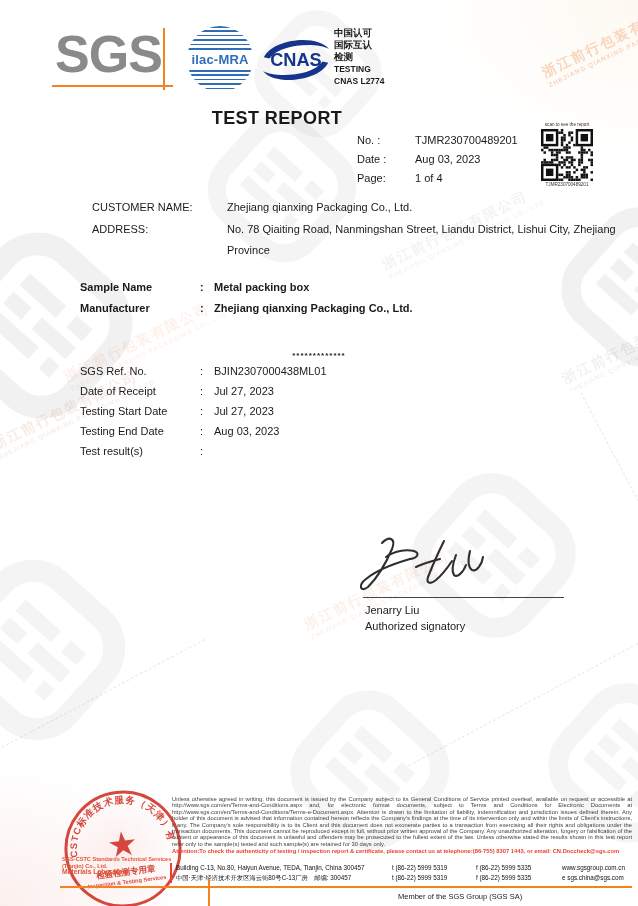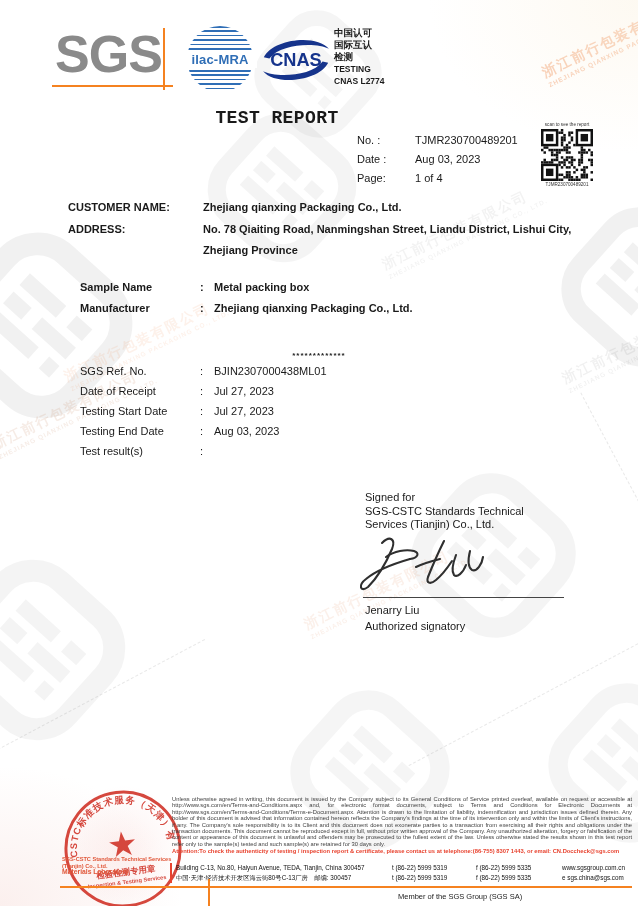--- a/index.html
+++ b/index.html
@@ -22,21 +22,21 @@
   .ilac{left:187px; top:26px; width:66px; height:66px; border-radius:50%;
     background:repeating-linear-gradient(180deg, var(--ilac-blue) 0 1.6px, #fff 1.6px 4.4px);}
   .ilac-band{position:absolute; left:-4px; right:-4px; top:25px; height:17px; background:#fff; display:flex; align-items:center; justify-content:center;}
   .ilac-band span{font-size:13px; font-weight:bold; color:var(--ilac-blue); letter-spacing:0.2px;}
   .cnas{left:261px; top:34px; width:70px; height:52px;}
   .accred{left:334px; top:27px; line-height:12px;}
   .accred .cn{font-size:9.5px; font-weight:bold;}
   .accred .en{font-size:8.5px; font-weight:bold;}
 
   
-  .title{left:0; top:108px; width:554px; text-align:center; font-size:18px; font-weight:bold; letter-spacing:0.4px;font-family:Liberation Mono, monospace;}
+  .title{left:0; top:108px; width:554px; text-align:center; font-size:18px; font-weight:bold; letter-spacing:0.4px;}
   .meta{left:357px; top:134px; font-size:11px; font-weight:normal;}
   .meta .mrow{display:grid; grid-template-columns:58px auto; margin-bottom:7px;}
 
   .qr-wrap{left:538px; top:122px; width:58px; text-align:center;}
   .qr-lbl{font-size:4.6px; color:#333; line-height:6px;}
   #qr-svg{display:block; margin:1px auto; background:#fff;}
 
   
   .kv{font-size:11px; line-height:21px;}
   .kv .krow{display:grid; grid-template-columns:135px 402px; margin-bottom:1px;}
@@ -353,21 +353,21 @@
         <rect x="34.66666666666667" y="0" width="17.333333333333336" height="17.333333333333336" fill="#111"></rect>
         <rect x="37.142857142857146" y="2.4761904761904763" width="12.380952380952381" height="12.380952380952381" fill="#fff"></rect>
         <rect x="39.61904761904762" y="4.9523809523809526" width="7.428571428571429" height="7.428571428571429" fill="#111"></rect>
         <rect x="0" y="34.66666666666667" width="17.333333333333336" height="17.333333333333336" fill="#111"></rect>
         <rect x="2.4761904761904763" y="37.142857142857146" width="12.380952380952381" height="12.380952380952381" fill="#fff"></rect>
         <rect x="4.9523809523809526" y="39.61904761904762" width="7.428571428571429" height="7.428571428571429" fill="#111"></rect>
       </svg>
     <div class="qr-lbl">TJMR230700489201</div>
   </div>
 
-  <div class="abs kv" style="left:68px; top:197px;font-weight:bold;">
+  <div class="abs kv" style="left:92px; top:197px;">
     <div class="krow">
       <span>CUSTOMER NAME:</span>
       <span>Zhejiang qianxing Packaging Co., Ltd.</span>
     </div>
     <div class="krow">
       <span>ADDRESS:</span>
       <span>No. 78 Qiaiting Road, Nanmingshan Street, Liandu District, Lishui City, Zhejiang Province</span>
     </div>
   </div>
 
@@ -406,25 +406,20 @@
       <span>Testing End Date</span>
       <span>:</span>
       <span>Aug 03, 2023</span>
     </div>
     <div class="drow">
       <span>Test result(s)</span>
       <span>:</span>
     </div>
   </div>
 
-  <div class="abs signedfor">
-    <div>Signed for</div>
-    <div>SGS-CSTC Standards Technical</div>
-    <div>Services (Tianjin) Co., Ltd.</div>
-  </div>
 
   <svg class="abs" style="left:352px; top:533px;" width="150" height="62" viewBox="0 0 150 62">
     <g fill="none" stroke="#2f2f2f" stroke-width="2.1" stroke-linecap="round">
       <path d="M30,10 C38,2 44,6 40,16 C34,30 26,44 16,54 C8,60 6,52 14,46 C26,36 44,30 58,26"></path>
       <path d="M34,24 C42,18 54,16 62,18 C68,20 66,25 58,26"></path>
       <path d="M64,34 C72,30 80,28 88,26"></path>
       <path d="M92,8 C86,20 80,34 76,44 C74,50 78,52 84,47 C90,42 96,34 100,28"></path>
       <path d="M104,22 C101,30 99,38 102,42 C105,45 111,40 114,32"></path>
       <path d="M118,18 C116,26 116,34 120,37 C125,39 130,31 131,24"></path>
     </g>

